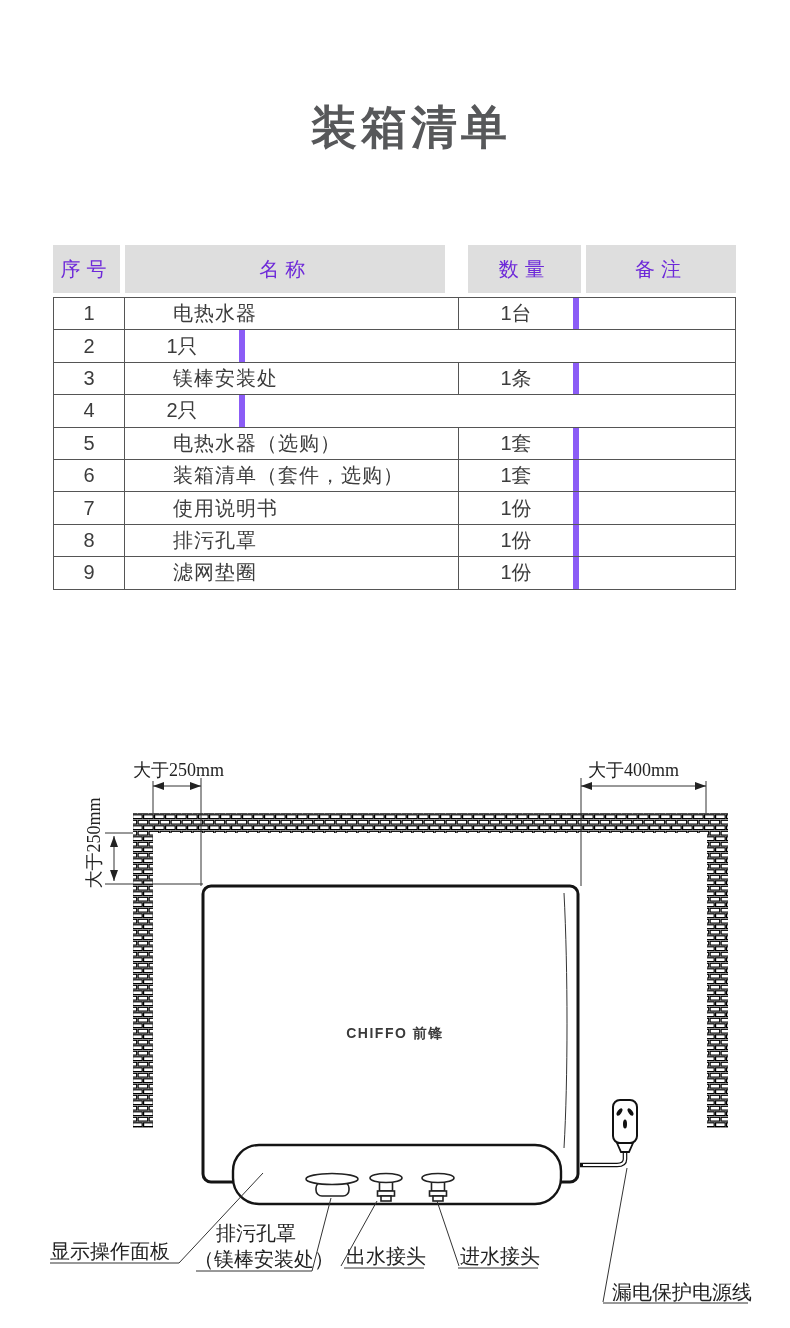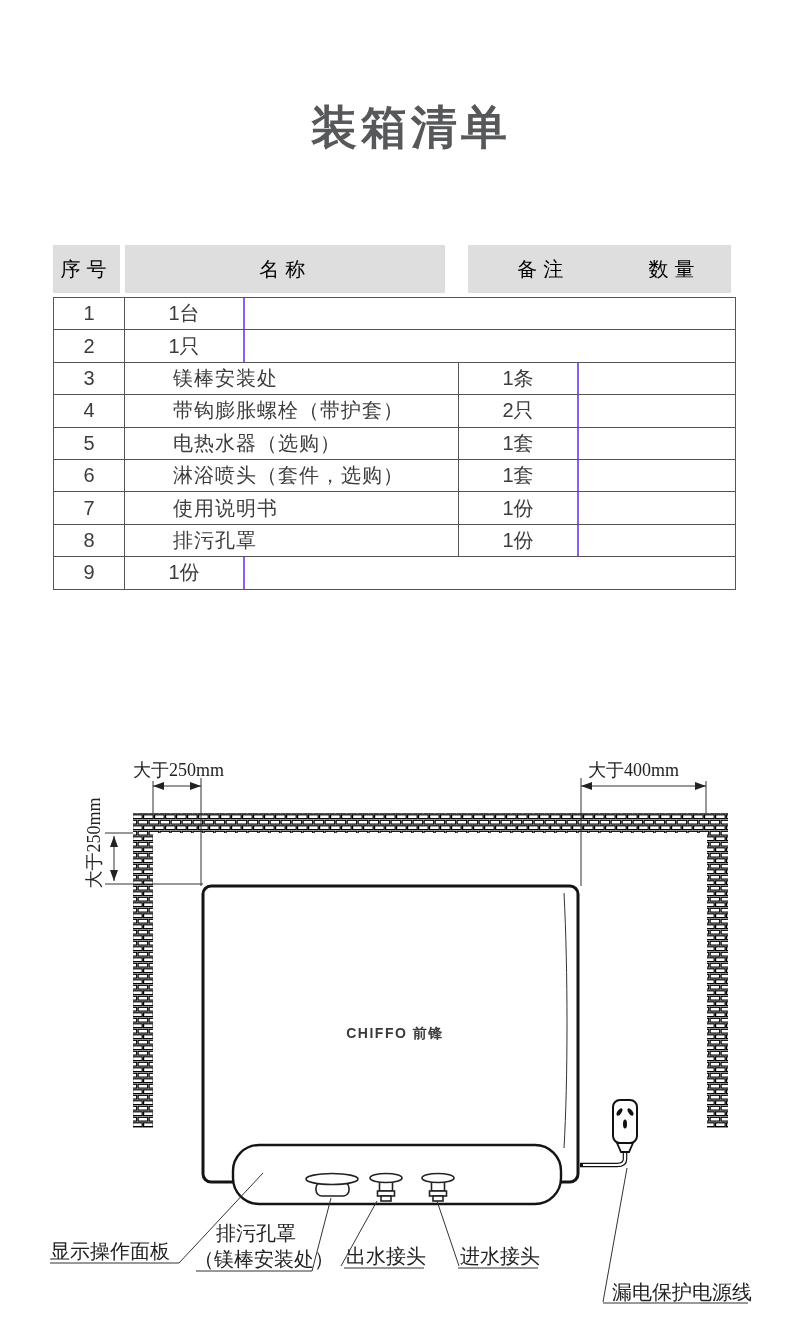--- a/index.html
+++ b/index.html
@@ -6,32 +6,32 @@
   #page{position:relative;width:790px;height:1328px;background:#fff;overflow:hidden;
         font-family:"Liberation Sans","DejaVu Sans",sans-serif;}
   .big-title{position:absolute;left:16px;width:790px;text-align:center;
              font-weight:bold;font-size:46px;letter-spacing:4px;color:#57585a;line-height:1;}
   #packing-title{top:104px;}
   #diagram-title{top:667px;}
 
   
   #packing-table{position:absolute;left:53px;top:245px;width:683px;}
   .thead{display:flex;height:48px;}
-  .th{background:#dedede;color:#000000;font-size:20px;letter-spacing:6px;
+  .th{background:#dedede;color:#6d28d9;font-size:20px;letter-spacing:6px;
       display:flex;align-items:center;justify-content:center;box-sizing:border-box;}
   .th.c1{width:69px;margin-right:5px;}
   .th.c2{width:329px;margin-right:23px;}
   .th.c3{width:116px;margin-right:5px;}
   .th.c4{width:154px;}
   .tbody{margin-top:4px;border-top:1px solid #555;border-left:1px solid #555;border-right:1px solid #555;}
   .tr{display:flex;height:31.4px;border-bottom:1px solid #555;}
   .td{box-sizing:border-box;font-size:20px;color:#3c3c3c;display:flex;align-items:center;}
   .td.c1{width:71px;justify-content:center;border-right:1px solid #555;}
   .td.c2{width:334px;padding-left:48px;letter-spacing:1px;border-right:1px solid #555;}
-  .td.c3{width:120px;justify-content:center;border-right:2px solid #8b5cf6;}
+  .td.c3{width:120px;justify-content:center;border-right:6px solid #8b5cf6;}
   .td.c4{flex:1;}
 
   
   #diagram{position:absolute;left:0;top:745px;}
   .dim-text{font-family:"Liberation Serif","DejaVu Serif",serif;font-size:18px;fill:#222;}
   .callout{font-family:"Liberation Serif","DejaVu Serif",serif;font-size:20px;fill:#222;}
   .brand{font-family:"Liberation Sans","DejaVu Sans",sans-serif;font-weight:bold;
          font-size:14px;letter-spacing:1.5px;fill:#3a3a3a;}
   .thin{stroke:#333;stroke-width:1;fill:none;}
   .mid{stroke:#222;stroke-width:1.6;fill:#fff;}
@@ -40,72 +40,73 @@
 <body>
 
 <div id="page">
 
   <div class="big-title" id="packing-title">装箱清单</div>
 
   <div id="packing-table">
     <div class="thead">
       <div class="th c1">序号</div>
       <div class="th c2">名称</div>
+      <div class="th c3">数量</div>
       <div class="th c4">备注</div>
-      <div class="th c3">数量</div>
     </div>
     <div class="tbody">
       <div class="tr">
         <div class="td c1">1</div>
+        <div class="td c2">电热水器</div>
         <div class="td c3">1台</div>
         <div class="td c4"></div>
       </div>
       <div class="tr">
         <div class="td c1">2</div>
         <div class="td c3">1只</div>
         <div class="td c4"></div>
       </div>
       <div class="tr">
         <div class="td c1">3</div>
         <div class="td c2">镁棒安装处</div>
         <div class="td c3">1条</div>
         <div class="td c4"></div>
       </div>
       <div class="tr">
         <div class="td c1">4</div>
-        <div class="td c2">带钩膨胀螺栓（带护套）</div>
         <div class="td c3">2只</div>
         <div class="td c4"></div>
       </div>
       <div class="tr">
         <div class="td c1">5</div>
         <div class="td c2">电热水器（选购）</div>
         <div class="td c3">1套</div>
         <div class="td c4"></div>
       </div>
       <div class="tr">
         <div class="td c1">6</div>
-        <div class="td c2">淋浴喷头（套件，选购）</div>
+        <div class="td c2">装箱清单（套件，选购）</div>
         <div class="td c3">1套</div>
         <div class="td c4"></div>
       </div>
       <div class="tr">
         <div class="td c1">7</div>
         <div class="td c2">使用说明书</div>
         <div class="td c3">1份</div>
         <div class="td c4"></div>
       </div>
       <div class="tr">
         <div class="td c1">8</div>
         <div class="td c2">排污孔罩</div>
         <div class="td c3">1份</div>
         <div class="td c4"></div>
       </div>
       <div class="tr">
         <div class="td c1">9</div>
+        <div class="td c2">滤网垫圈</div>
         <div class="td c3">1份</div>
         <div class="td c4"></div>
       </div>
     </div>
   </div>
 
 
   <svg id="diagram" width="790" height="583" viewBox="0 745 790 583" xmlns="http://www.w3.org/2000/svg">
     <defs>
       <pattern id="brick" width="22" height="11" patternUnits="userSpaceOnUse">

